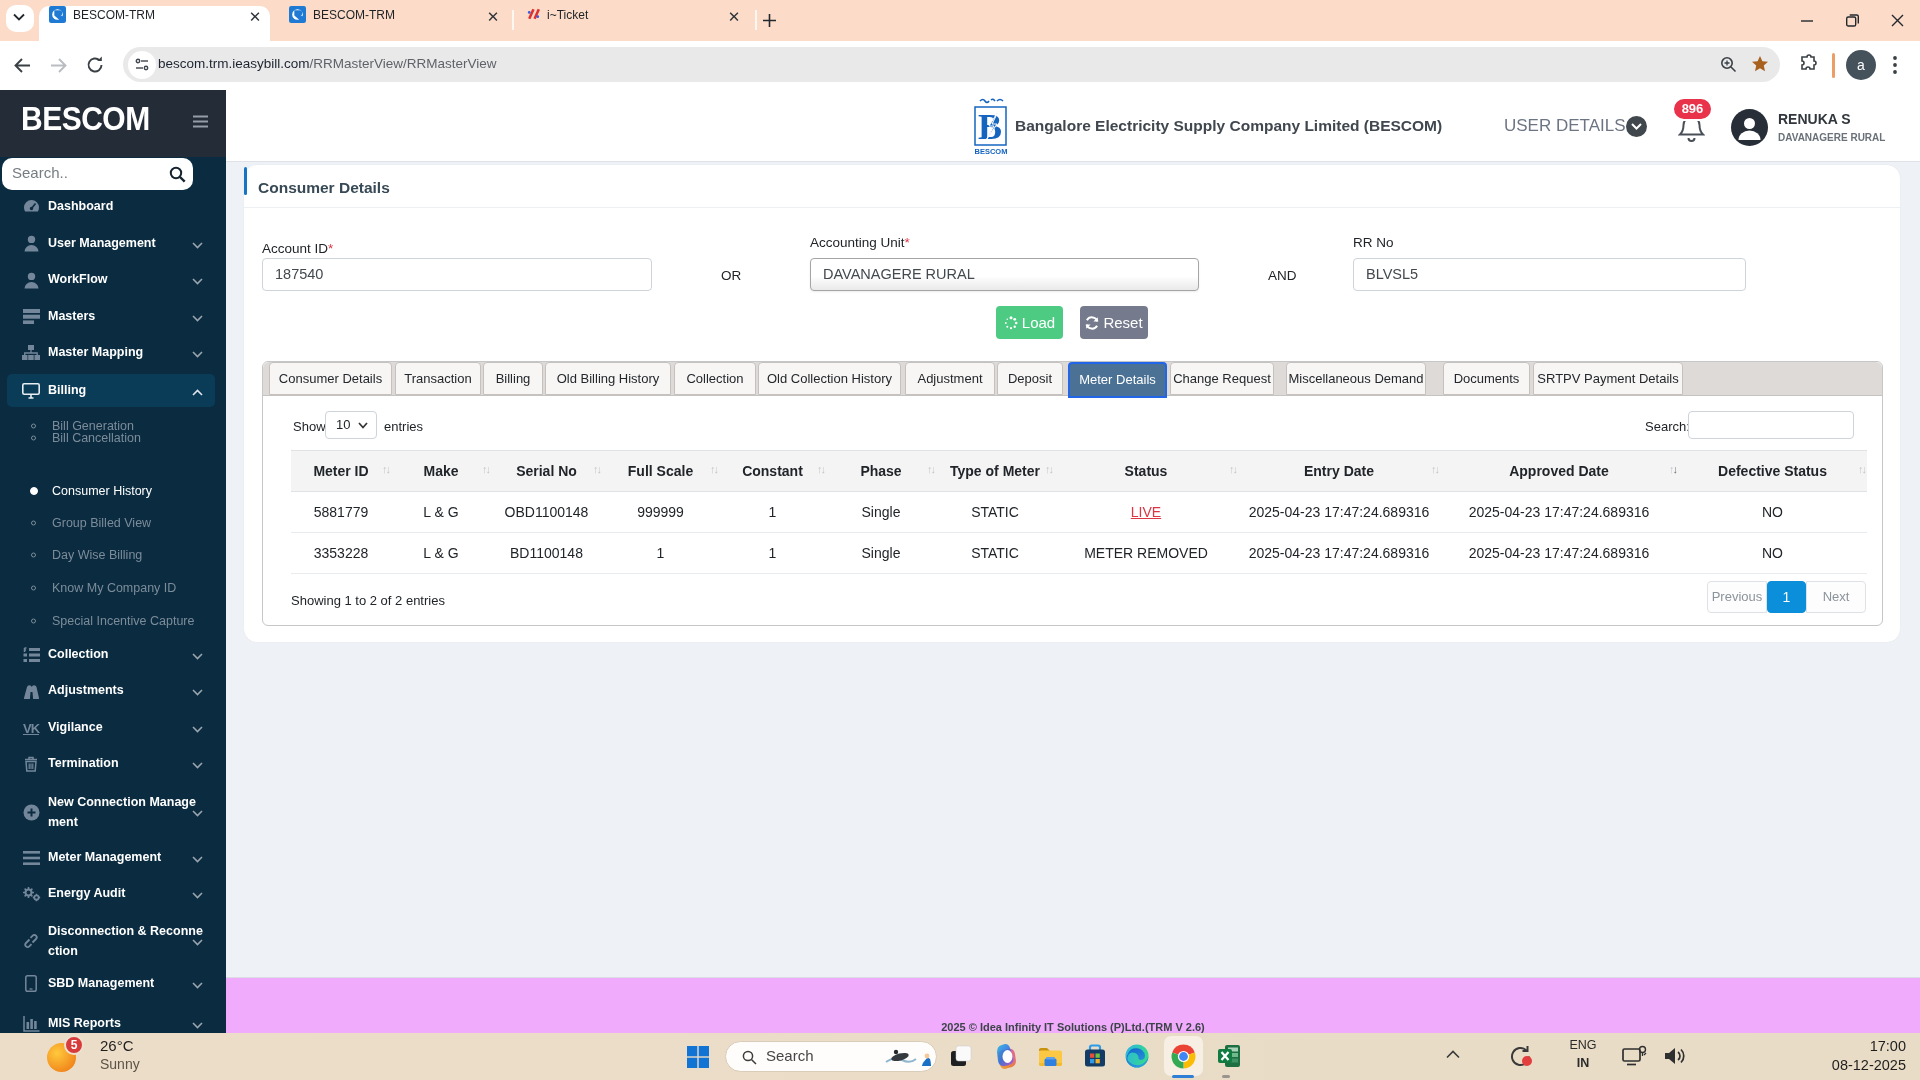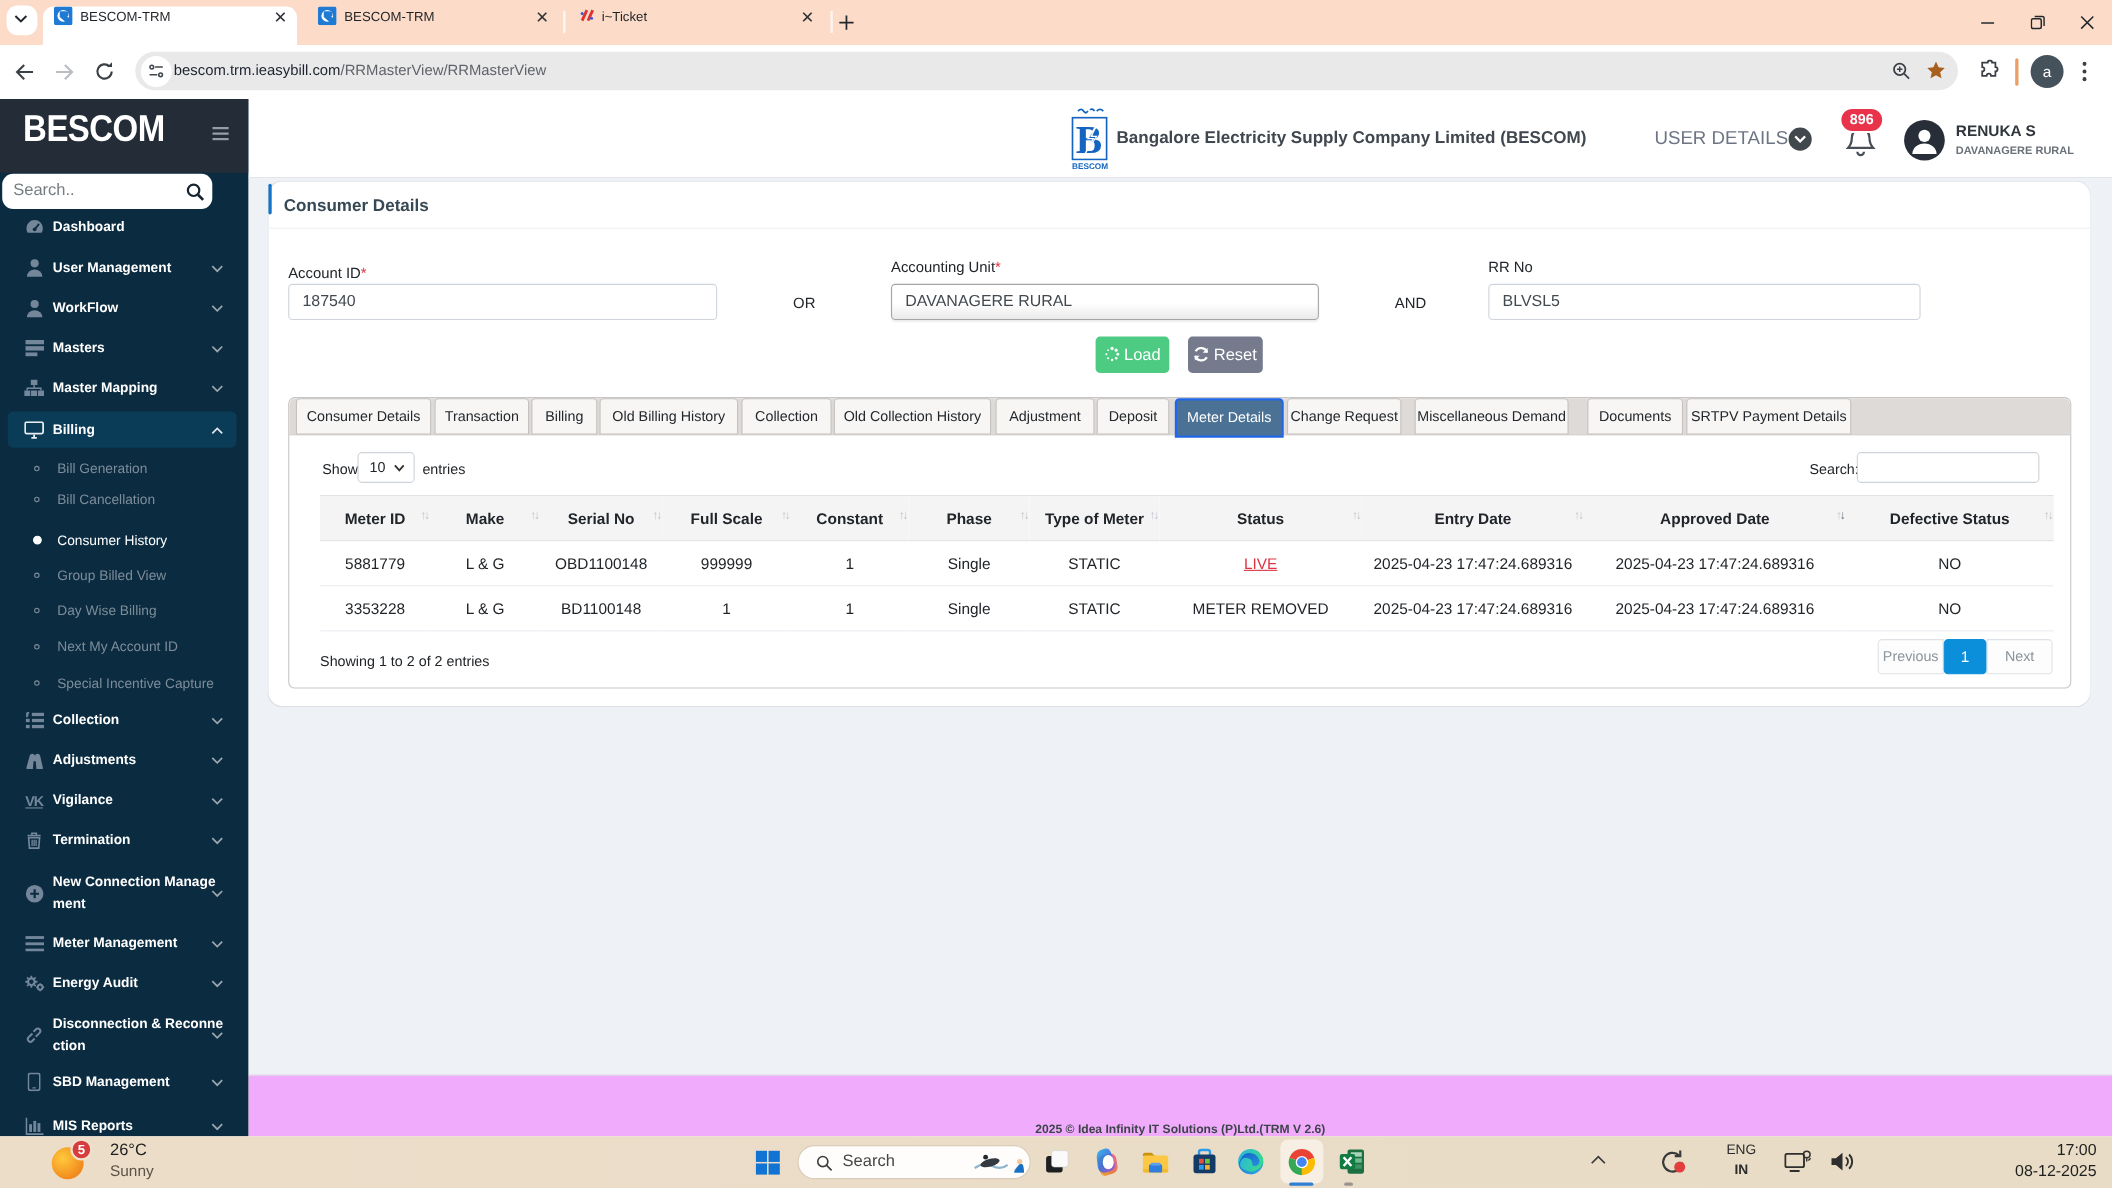--- a/index.html
+++ b/index.html
@@ -244,39 +244,39 @@
       </span>
       <span class="lbl">Billing</span>
       <span class="chev"><svg width="11" height="7" viewBox="0 0 11 7">
           <path d="M1 6 L5.5 1.5 L10 6" fill="none" stroke="#dfe5ea" stroke-width="1.6"></path>
         </svg></span>
     </div>
   <div class="si" style="top:319.8px;">
       <span class="blt"></span>
       <span class="lbl">Bill Generation</span>
     </div>
-  <div class="si" style="top:348px;padding-left:16px;">
+  <div class="si" style="top:332px;padding-left:16px;">
       <span class="blt"></span>
       <span class="lbl">Bill Cancellation</span>
     </div>
   <div class="si on" style="top:384.7px;">
       <span class="blt"></span>
       <span class="lbl">Consumer History</span>
     </div>
   <div class="si" style="top:417.3px;">
       <span class="blt"></span>
       <span class="lbl">Group Billed View</span>
     </div>
   <div class="si" style="top:449.3px;">
       <span class="blt"></span>
       <span class="lbl">Day Wise Billing</span>
     </div>
   <div class="si" style="top:482px;">
       <span class="blt"></span>
-      <span class="lbl">Next My Account ID</span>
+      <span class="lbl">Know My Company ID</span>
     </div>
   <div class="si" style="top:514.6px;">
       <span class="blt"></span>
       <span class="lbl">Special Incentive Capture</span>
     </div>
   <div class="mi" style="top:546px;">
       <span class="ico">
         <svg width="17" height="16" viewBox="0 0 17 16">
           <path d="M1.5 1 H3.5 M1.5 1 V5 M1.5 3 H3 M6 2.5 H17" stroke="#74879a" stroke-width="1.5"></path>
           <rect x="6" y="1" width="11" height="3" fill="#74879a"></rect>

